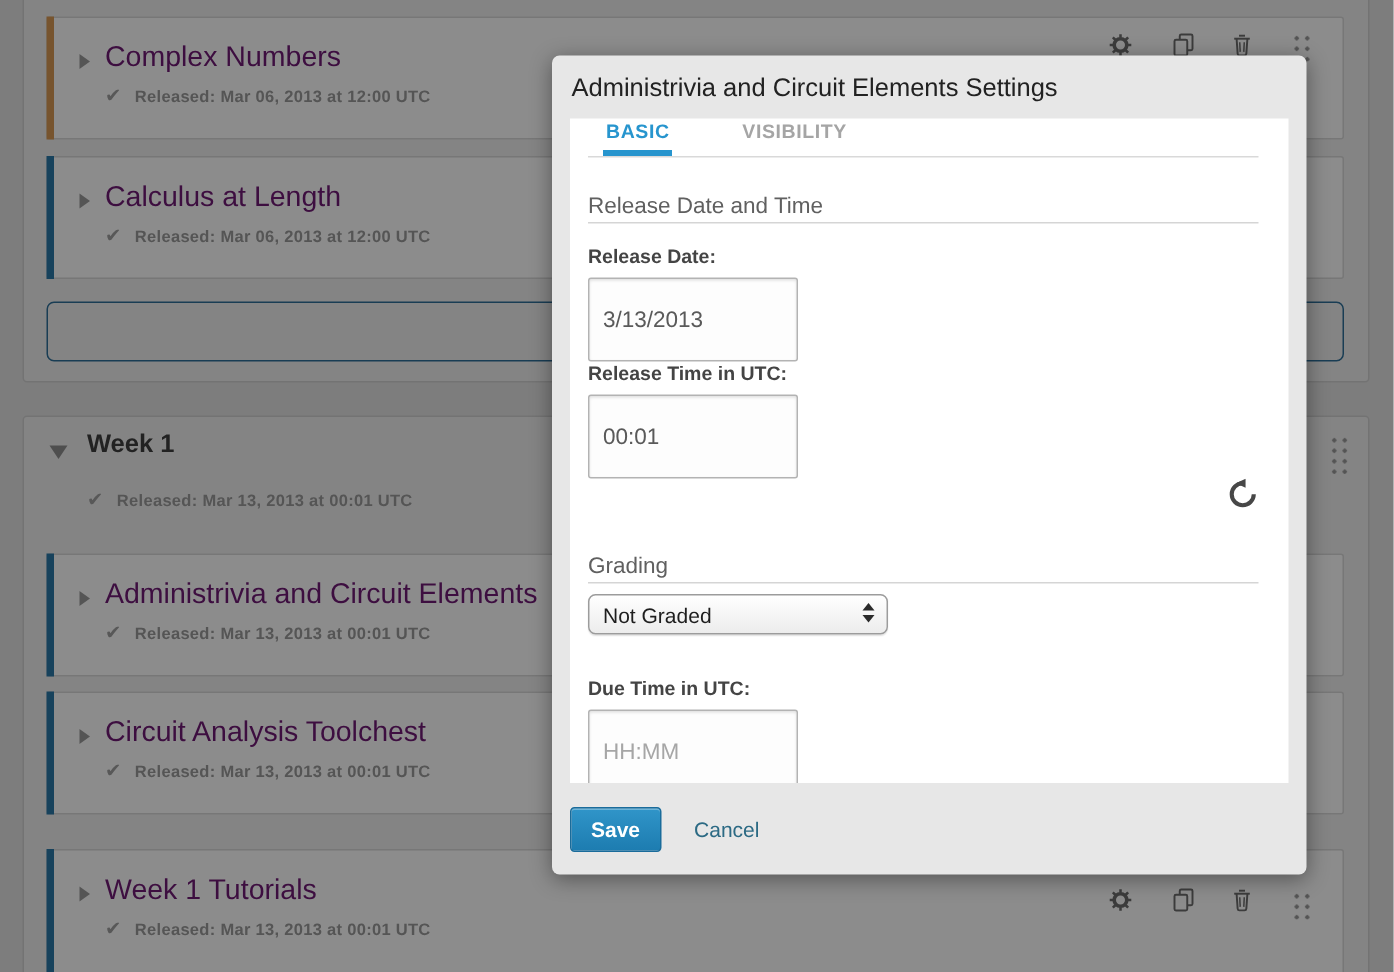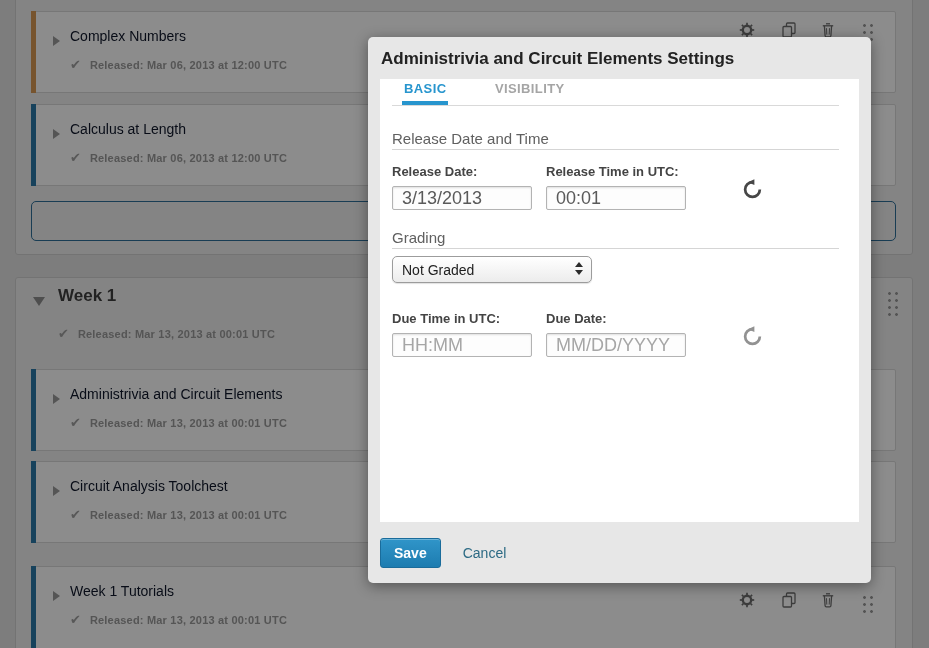--- a/index.html
+++ b/index.html
@@ -18,21 +18,21 @@
   .accent { position:absolute; left:-1px; top:-1px; bottom:-1px; width:5px; }
   .accent.blue { background:#2a79a8; }
   .accent.orange { background:#d99a55; }
 
   .tri-right { position:absolute; left:21px; top:24px; width:0; height:0;
                border-left:7px solid #9b9b9b; border-top:5px solid transparent;
                border-bottom:5px solid transparent; }
   .tri-down  { position:absolute; width:0; height:0;
                border-top:9px solid #8f8f8f; border-left:6px solid transparent;
                border-right:6px solid transparent; }
-  .card-title { position:absolute; left:38px; top:16px; font-size:14px; color:#0f172a; }
+  .card-title { position:absolute; left:38px; top:16px; font-size:19px; color:#701a75; }
   .released-row { position:absolute; left:38px; top:45px; display:flex; align-items:center; }
   .check { font-size:13px; color:#a0a0a0; margin-right:9px;
            font-family:"DejaVu Sans",sans-serif; }
   .released-text { font-size:11px; font-weight:bold; color:#9b9b9b; letter-spacing:.2px; }
 
   .sec-head-title { position:absolute; left:42px; top:8px; font-size:17px;
                     font-weight:bold; color:#3f3f3f; }
   .sec-released { position:absolute; left:42px; top:48px; display:flex; align-items:center; }
 
   .toolbar-icon { position:absolute; width:16px; height:16px; }
@@ -47,38 +47,38 @@
                  cursor:pointer; }
 
   
   .overlay { position:absolute; inset:0; background:rgba(0,0,0,0.45); z-index:10; }
 
   
   .modal { position:absolute; left:368px; top:37px; width:503px; height:546px;
            background:#e7e7e7; border-radius:5px; z-index:20;
            box-shadow:0 3px 14px rgba(0,0,0,0.4); }
   .modal-header { height:42px; line-height:44px; padding-left:13px;
-                  font-size:17px; color:#222222;font-weight:bold; }
+                  font-size:17px; color:#222222; }
   .modal-content { position:absolute; left:12px; right:12px; top:42px; bottom:61px;
                    background:#ffffff; padding:0 20px 0 12px; overflow:hidden; }
 
   .tabs { padding-left:10px; border-bottom:1px solid #d9d9d9; }
   .tab { display:inline-block; font-size:13px; font-weight:bold; letter-spacing:.4px;
          padding:0 2px 9px 2px; margin-right:40px; cursor:pointer; }
   .tab.active { color:#2795ce; box-shadow:inset 0 -4px 0 0 #2795ce; }
   .tab.inactive { color:#a5a5a5; }
 
   .subsection-head { margin-top:24px; padding-bottom:2px; border-bottom:1px solid #d5d5d5;
                      font-size:15px; color:#606060; }
-  .field-row { display:flex; margin-top:14px; }
+  .field-row { display:flex; margin-top:14px;flex-direction:column; }
   .field-col { width:140px; margin-right:14px; display:flex; flex-direction:column; }
   .field-label { font-size:13px; font-weight:bold; color:#444444; margin-bottom:7px; }
-  .text-input { width:140px; height:24px; border:1px solid #b3b3b3; border-radius:2px;
+  .text-input { width:140px; height:56px; border:1px solid #b3b3b3; border-radius:2px;
                 box-shadow:inset 0 1px 2px rgba(0,0,0,0.12); background:#fdfdfd;
-                font-size:18px; color:#5a5a5a; padding-left:9px;
+                font-size:15px; color:#5a5a5a; padding-left:9px;
                 font-family:"Liberation Sans","DejaVu Sans",sans-serif; }
   .text-input::placeholder { color:#a6a6a6; }
   .reset-btn { align-self:flex-end; margin:0 0 10px 42px; cursor:pointer;
                background:none; border:none; line-height:0; }
 
   .grade-label { margin-top:14px; font-size:13px; font-weight:bold; color:#444444; }
   .select-box { position:relative; margin-top:7px; width:200px; height:27px;
                 border:1px solid #9c9c9c; border-radius:5px;
                 background:linear-gradient(#ffffff,#ececec);
                 box-shadow:0 1px 1px rgba(0,0,0,0.12); cursor:pointer;

